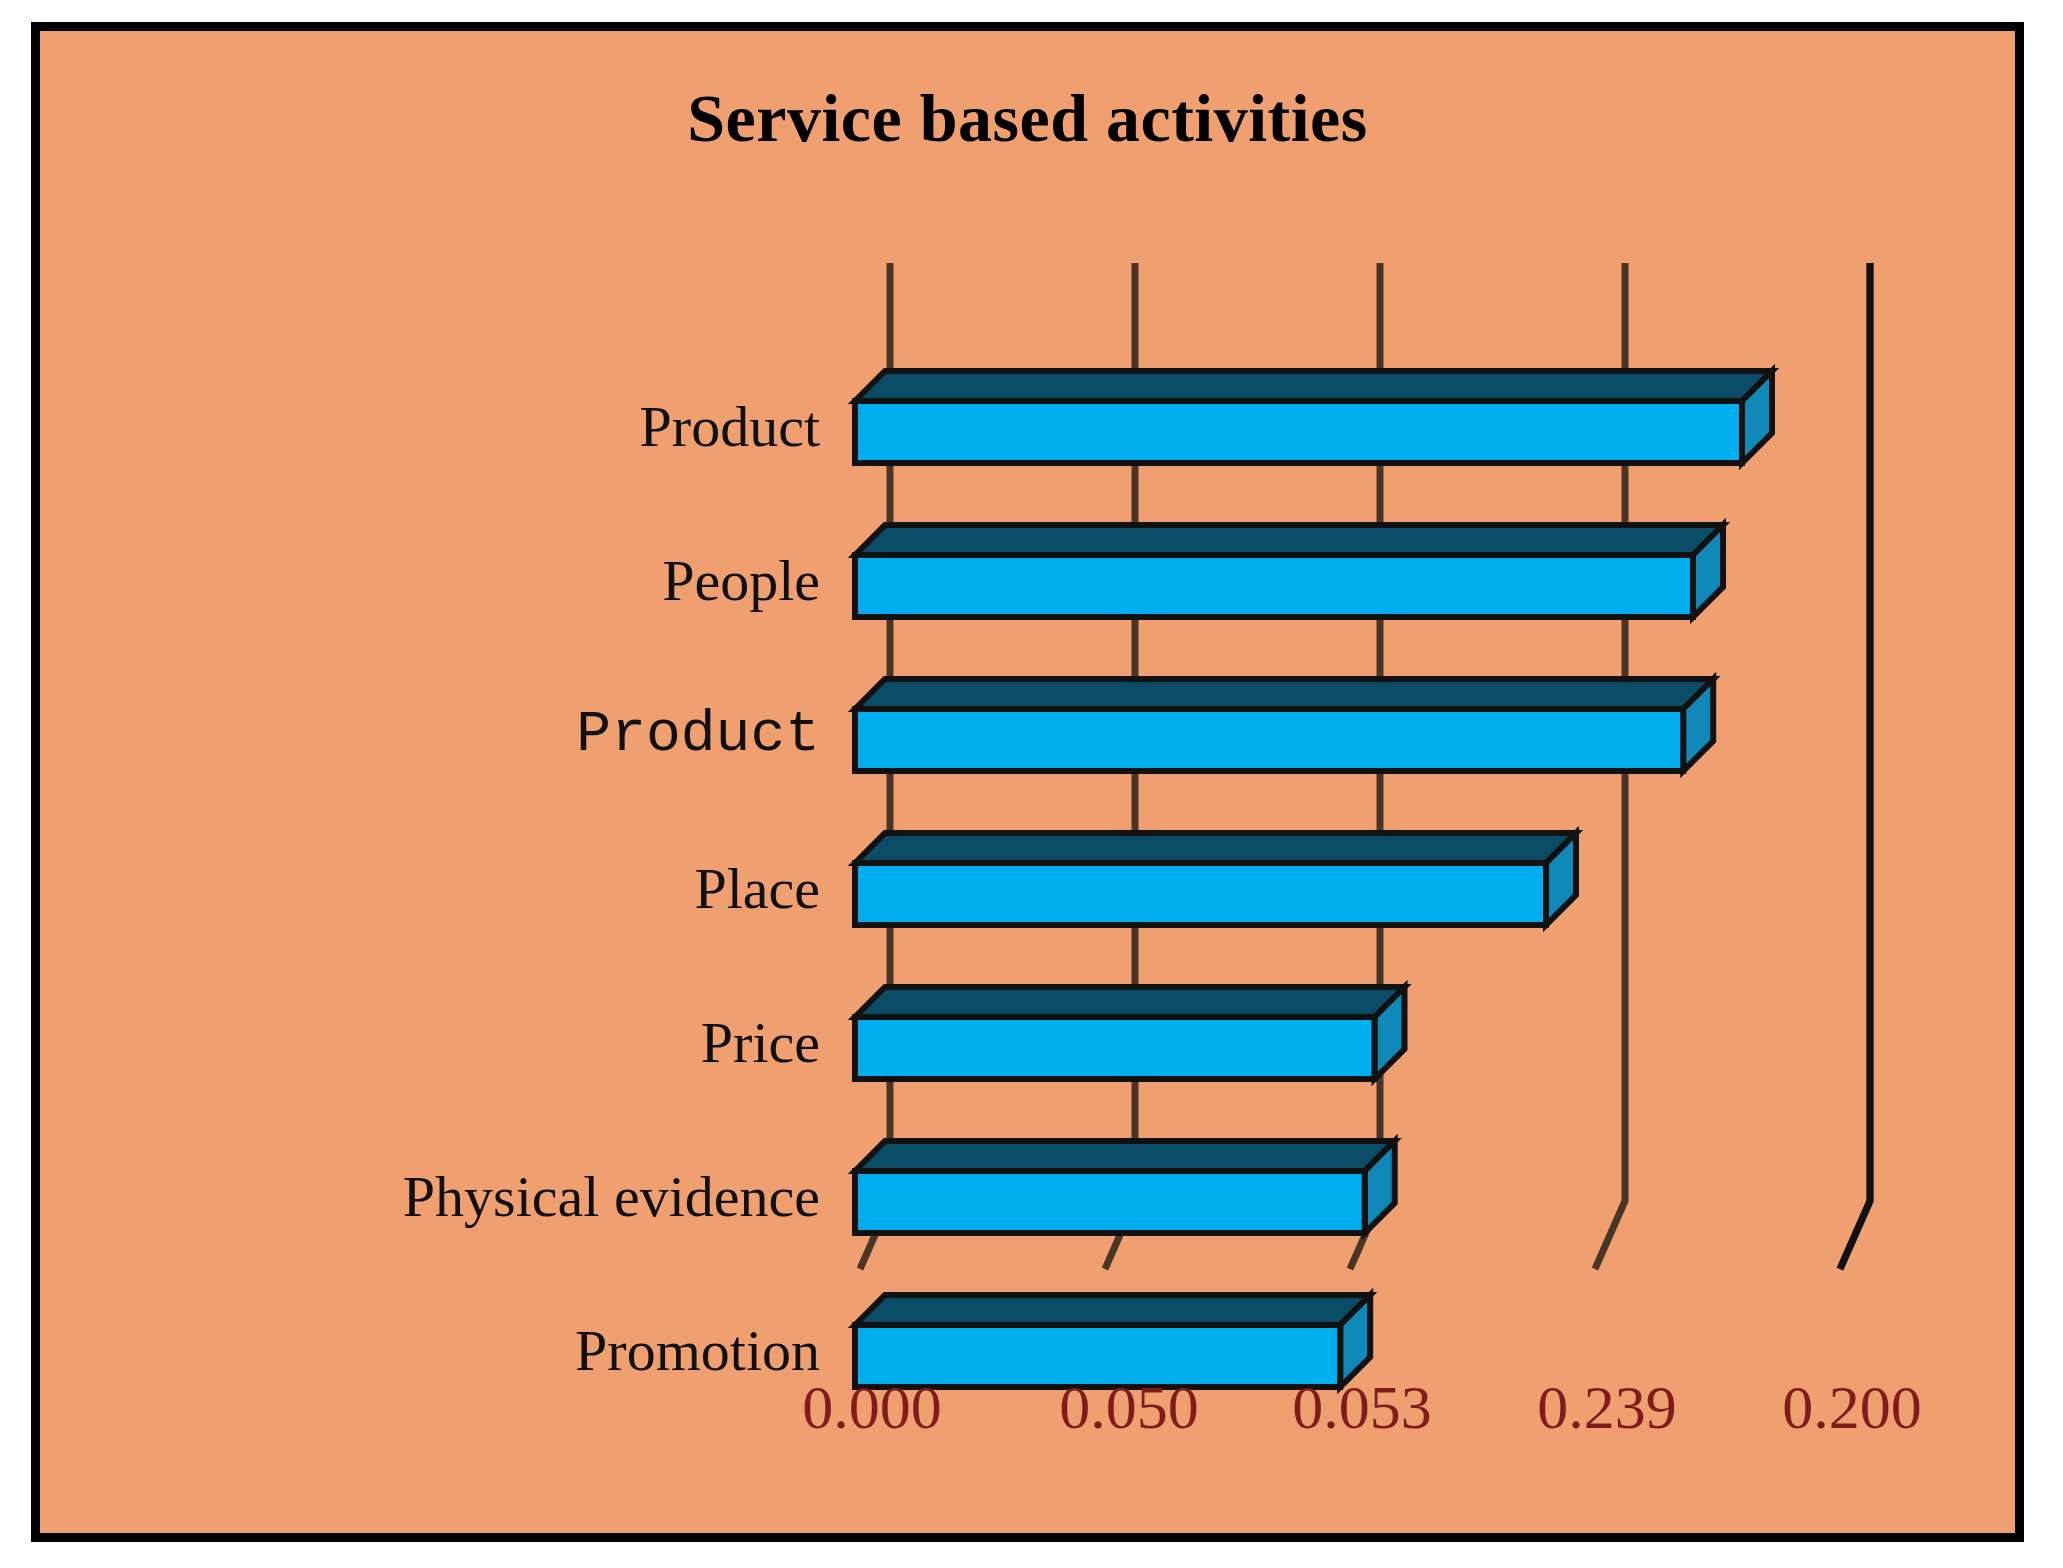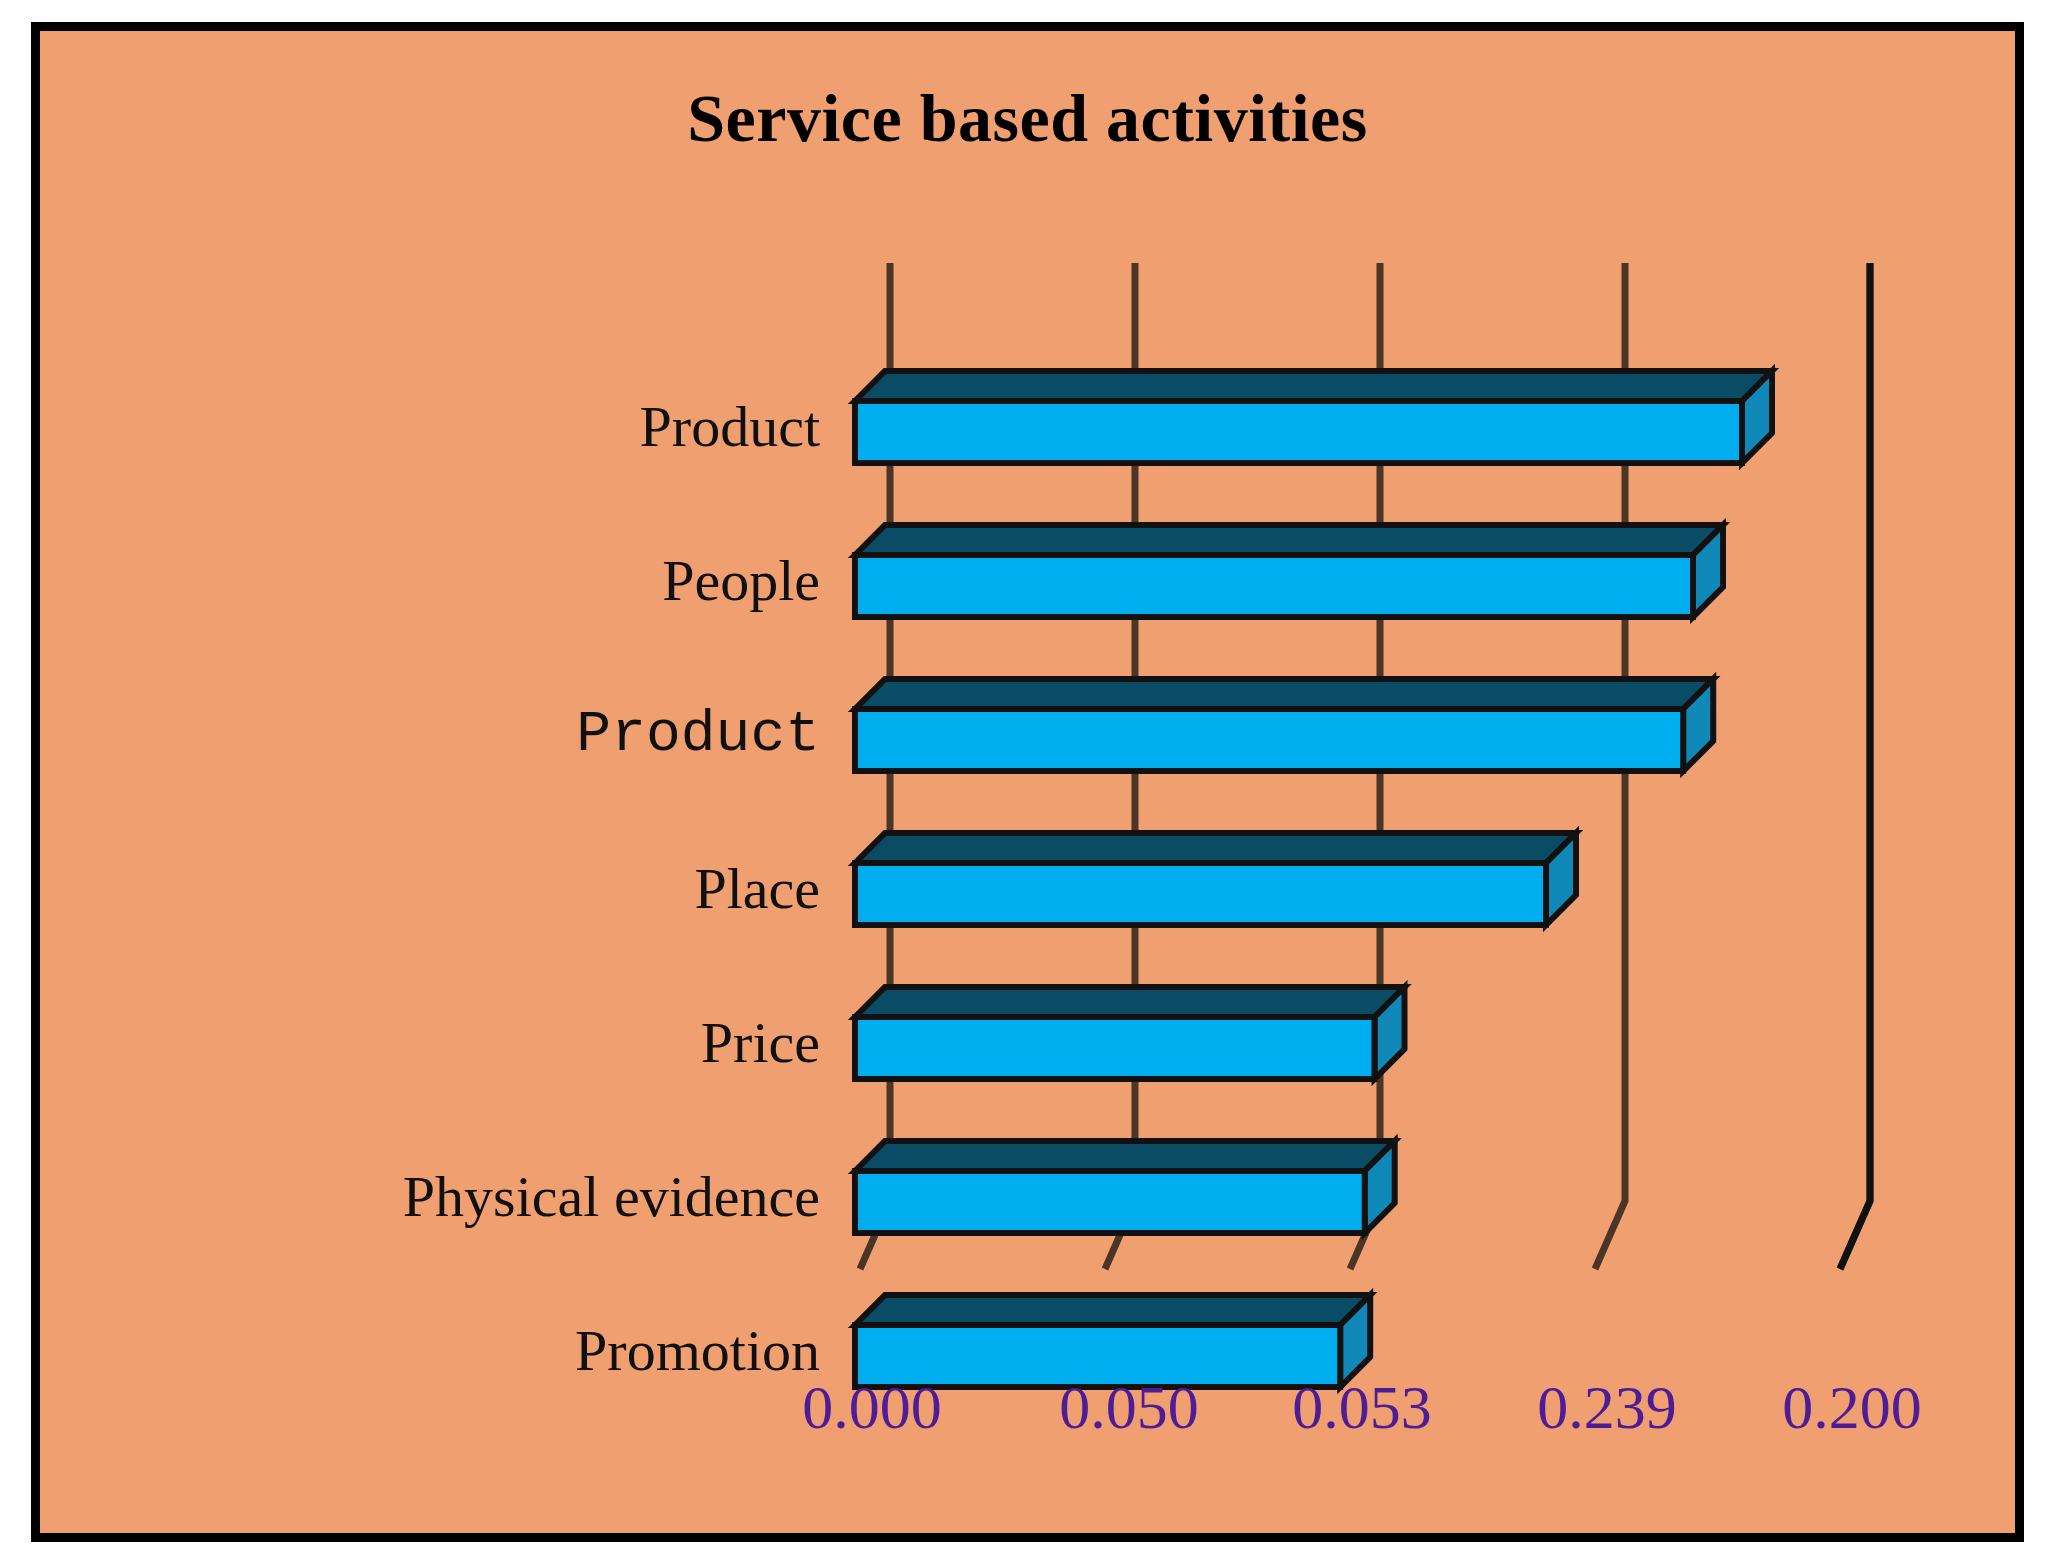--- a/index.html
+++ b/index.html
@@ -74,21 +74,21 @@
   #x-labels {
     position: absolute;
     left: 0;
     top: 1345px;
     width: 1993px;
     height: 90px;
   }
   .x-label {
     position: absolute;
     font-size: 62px;
-    color: #4c1d95;
+    color: #7f1d1d;
     font-family: "Liberation Serif", "DejaVu Serif", serif;
     white-space: nowrap;
     text-align: center;
     transform: translateX(-50%);
     line-height: 1;
   }
 </style>
 </head>
 <body>
 

